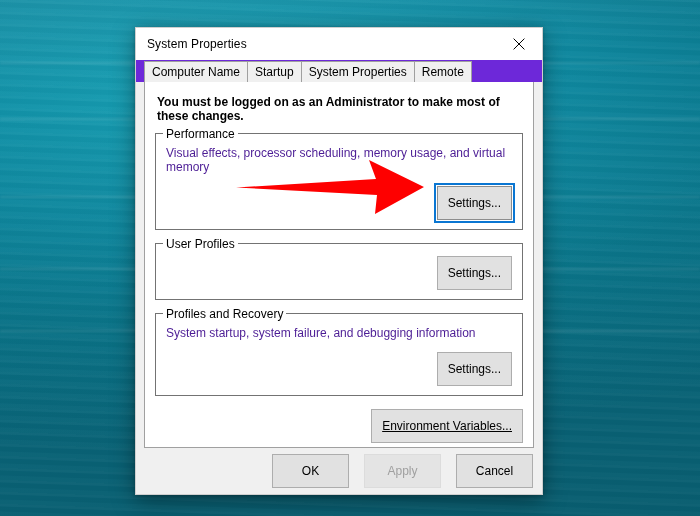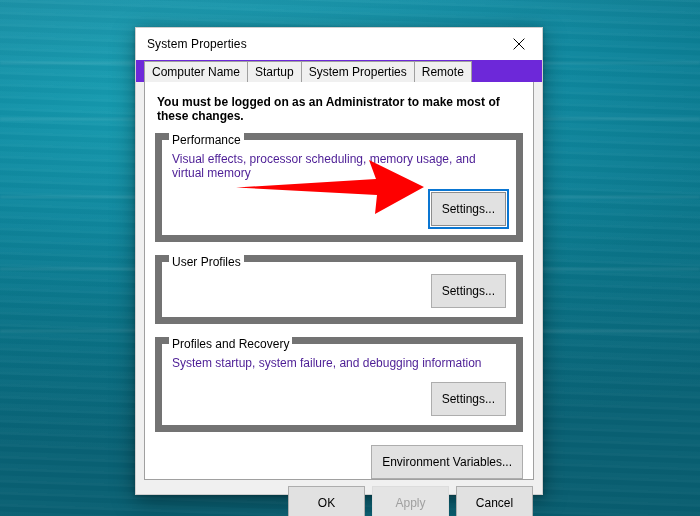--- a/index.html
+++ b/index.html
@@ -142,21 +142,21 @@
   #admin-note {
     font-size: 12px;
     color: #000;
     margin: 2px 0 10px 2px;
     font-weight: bold;
   }
 
   
   .groupbox {
     position: relative;
-    border: 7px solid #737373;
+    border: 1px solid #737373;
     margin-bottom: 13px;
     padding: 0 10px 9px 10px;
     box-sizing: border-box;
   }
   .groupbox > .legend {
     position: absolute;
     top: -7px;
     left: 7px;
     background: #ffffff;
     padding: 0 3px;
@@ -200,32 +200,33 @@
   }
   .btn.disabled {
     color: #a0a0a0;
     background: #e4e4e4;
     border-color: #dcdcdc;
   }
 
   #env-row {
     display: flex;
     justify-content: flex-end;
+    text-decoration: underline;
   }
   #env-btn { min-width: 124px; }
 
   
   #footer {
     flex: 0 0 auto;
     height: 46px;
     display: flex;
     align-items: center;
     justify-content: flex-end;
     padding-right: 9px;
-    gap: 7px;
+    gap: 15px;
     box-sizing: border-box;
   }
   #footer .btn { min-width: 77px; }
 
   
   #arrow-annotation {
     position: absolute;
     left: 236px;
     top: 157px;
     width: 200px;

